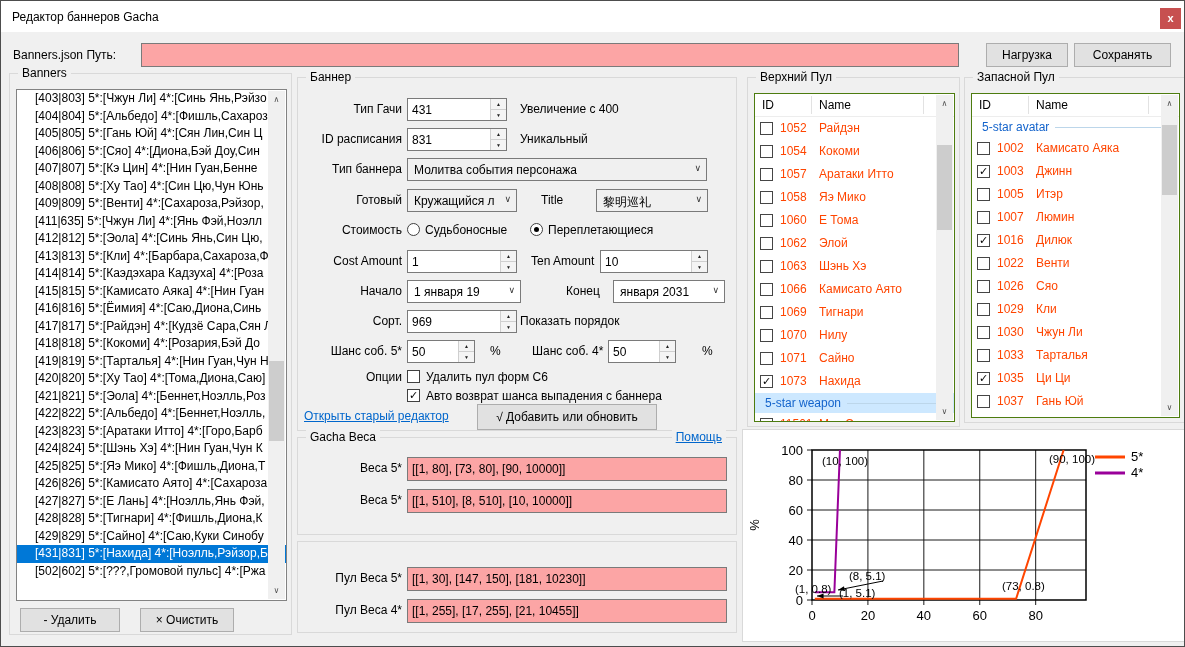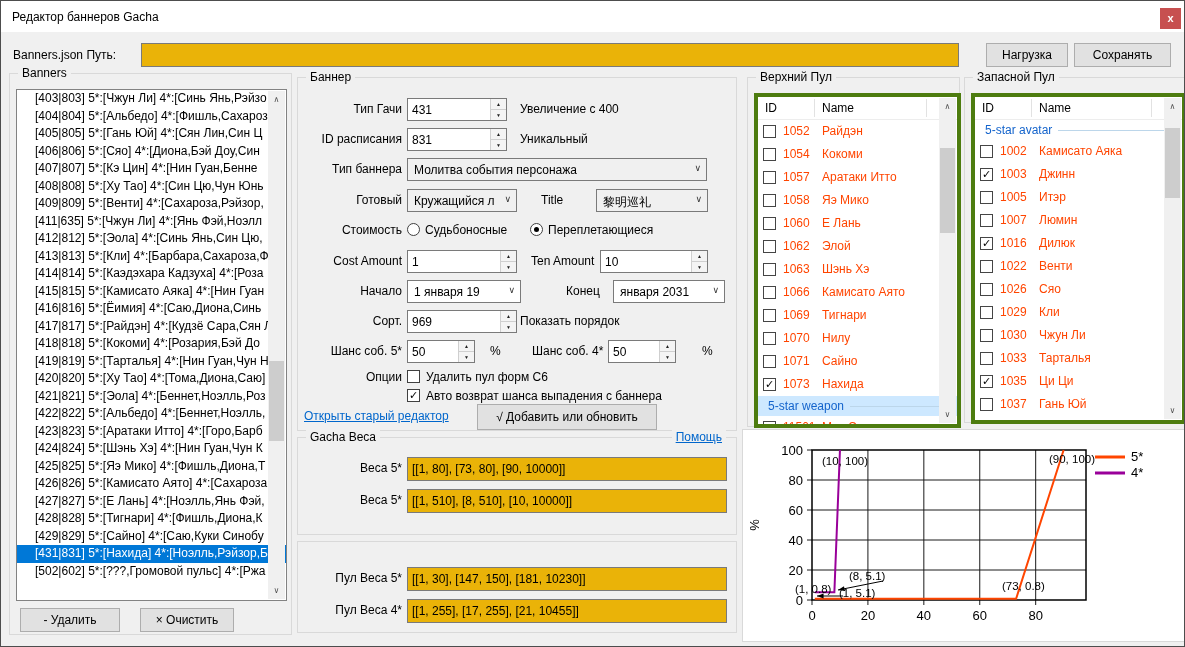--- a/index.html
+++ b/index.html
@@ -24,29 +24,29 @@
   .fhint{position:absolute;white-space:nowrap}
   .spin{position:absolute;height:23px;background:#fff;border:1px solid #7a7a7a;display:flex;box-sizing:border-box}
   .spin .val{flex:1;padding:4px 0 0 4px;overflow:hidden}
   .spin .btns{width:15px;display:flex;flex-direction:column;border-left:1px solid #cfcfcf}
   .sb{flex:1;font-size:5px;text-align:center;line-height:10px;background:#f4f4f4;color:#222}
   .sb.up{border-bottom:1px solid #cfcfcf}
   .combo{position:absolute;height:23px;background:#f0f0f0;border:1px solid #7a7a7a;box-sizing:border-box;
          padding:4px 18px 17px 6px;overflow:hidden;white-space:nowrap}
   .combo.white{background:#fff}
   .combo .chev{position:absolute;right:5px;top:4px;font-size:9px;color:#333}
-  .tinput{position:absolute;height:24px;background:#eab308;border:1px solid #7a7a7a;box-sizing:border-box;
+  .tinput{position:absolute;height:24px;background:#fca5a5;border:1px solid #7a7a7a;box-sizing:border-box;
           padding:4px 4px 0;white-space:nowrap;overflow:hidden}
   .cbox{position:absolute;width:13px;height:13px;background:#fff;border:1px solid #404040;box-sizing:border-box;
         font-size:11px;line-height:11px;text-align:center}
   .radio{position:absolute;width:13px;height:13px;border:1px solid #404040;border-radius:50%;background:#fff;box-sizing:border-box}
   .radio .dot{position:absolute;left:3px;top:3px;width:5px;height:5px;border-radius:50%;background:#000}
   .rlabel{position:absolute;white-space:nowrap}
   .link{color:#0066cc;text-decoration:underline;cursor:pointer;white-space:nowrap}
-  .pool-list{position:absolute;background:#fff;border:4px solid #4d7c0f;overflow:hidden}
+  .pool-list{position:absolute;background:#fff;border:1px solid #4d7c0f;overflow:hidden}
   .pool-head{height:22px;position:relative;border-bottom:1px solid #ededed}
   .pool-head .h-id{position:absolute;left:7px;top:4px}
   .pool-head .h-name{position:absolute;left:64px;top:4px}
   .pool-head .vsep{position:absolute;top:2px;bottom:2px;width:1px;background:#e2e2e2}
   .pool-row{height:23px;line-height:23px;position:relative;color:#ff4500;white-space:nowrap}
   .pool-row .cb{position:absolute;left:5px;top:5px;width:13px;height:13px;border:1px solid #454545;background:#fff;
                 box-sizing:border-box;font-size:11px;line-height:11px;text-align:center;color:#000}
   .pool-row .pid{position:absolute;left:25px}
   .pool-row .pname{position:absolute;left:64px}
   .pool-group{height:20px;display:flex;align-items:center;color:#1464cc;padding-left:10px}
@@ -269,21 +269,21 @@
             <span class="pname">Аратаки Итто</span>
           </div>
           <div class="pool-row">
             <span class="cb"></span>
             <span class="pid">1058</span>
             <span class="pname">Яэ Мико</span>
           </div>
           <div class="pool-row">
             <span class="cb"></span>
             <span class="pid">1060</span>
-            <span class="pname">Е Лань</span>
+            <span class="pname">Е Тома</span>
           </div>
           <div class="pool-row">
             <span class="cb"></span>
             <span class="pid">1062</span>
             <span class="pname">Элой</span>
           </div>
           <div class="pool-row">
             <span class="cb"></span>
             <span class="pid">1063</span>
             <span class="pname">Шэнь Хэ</span>

